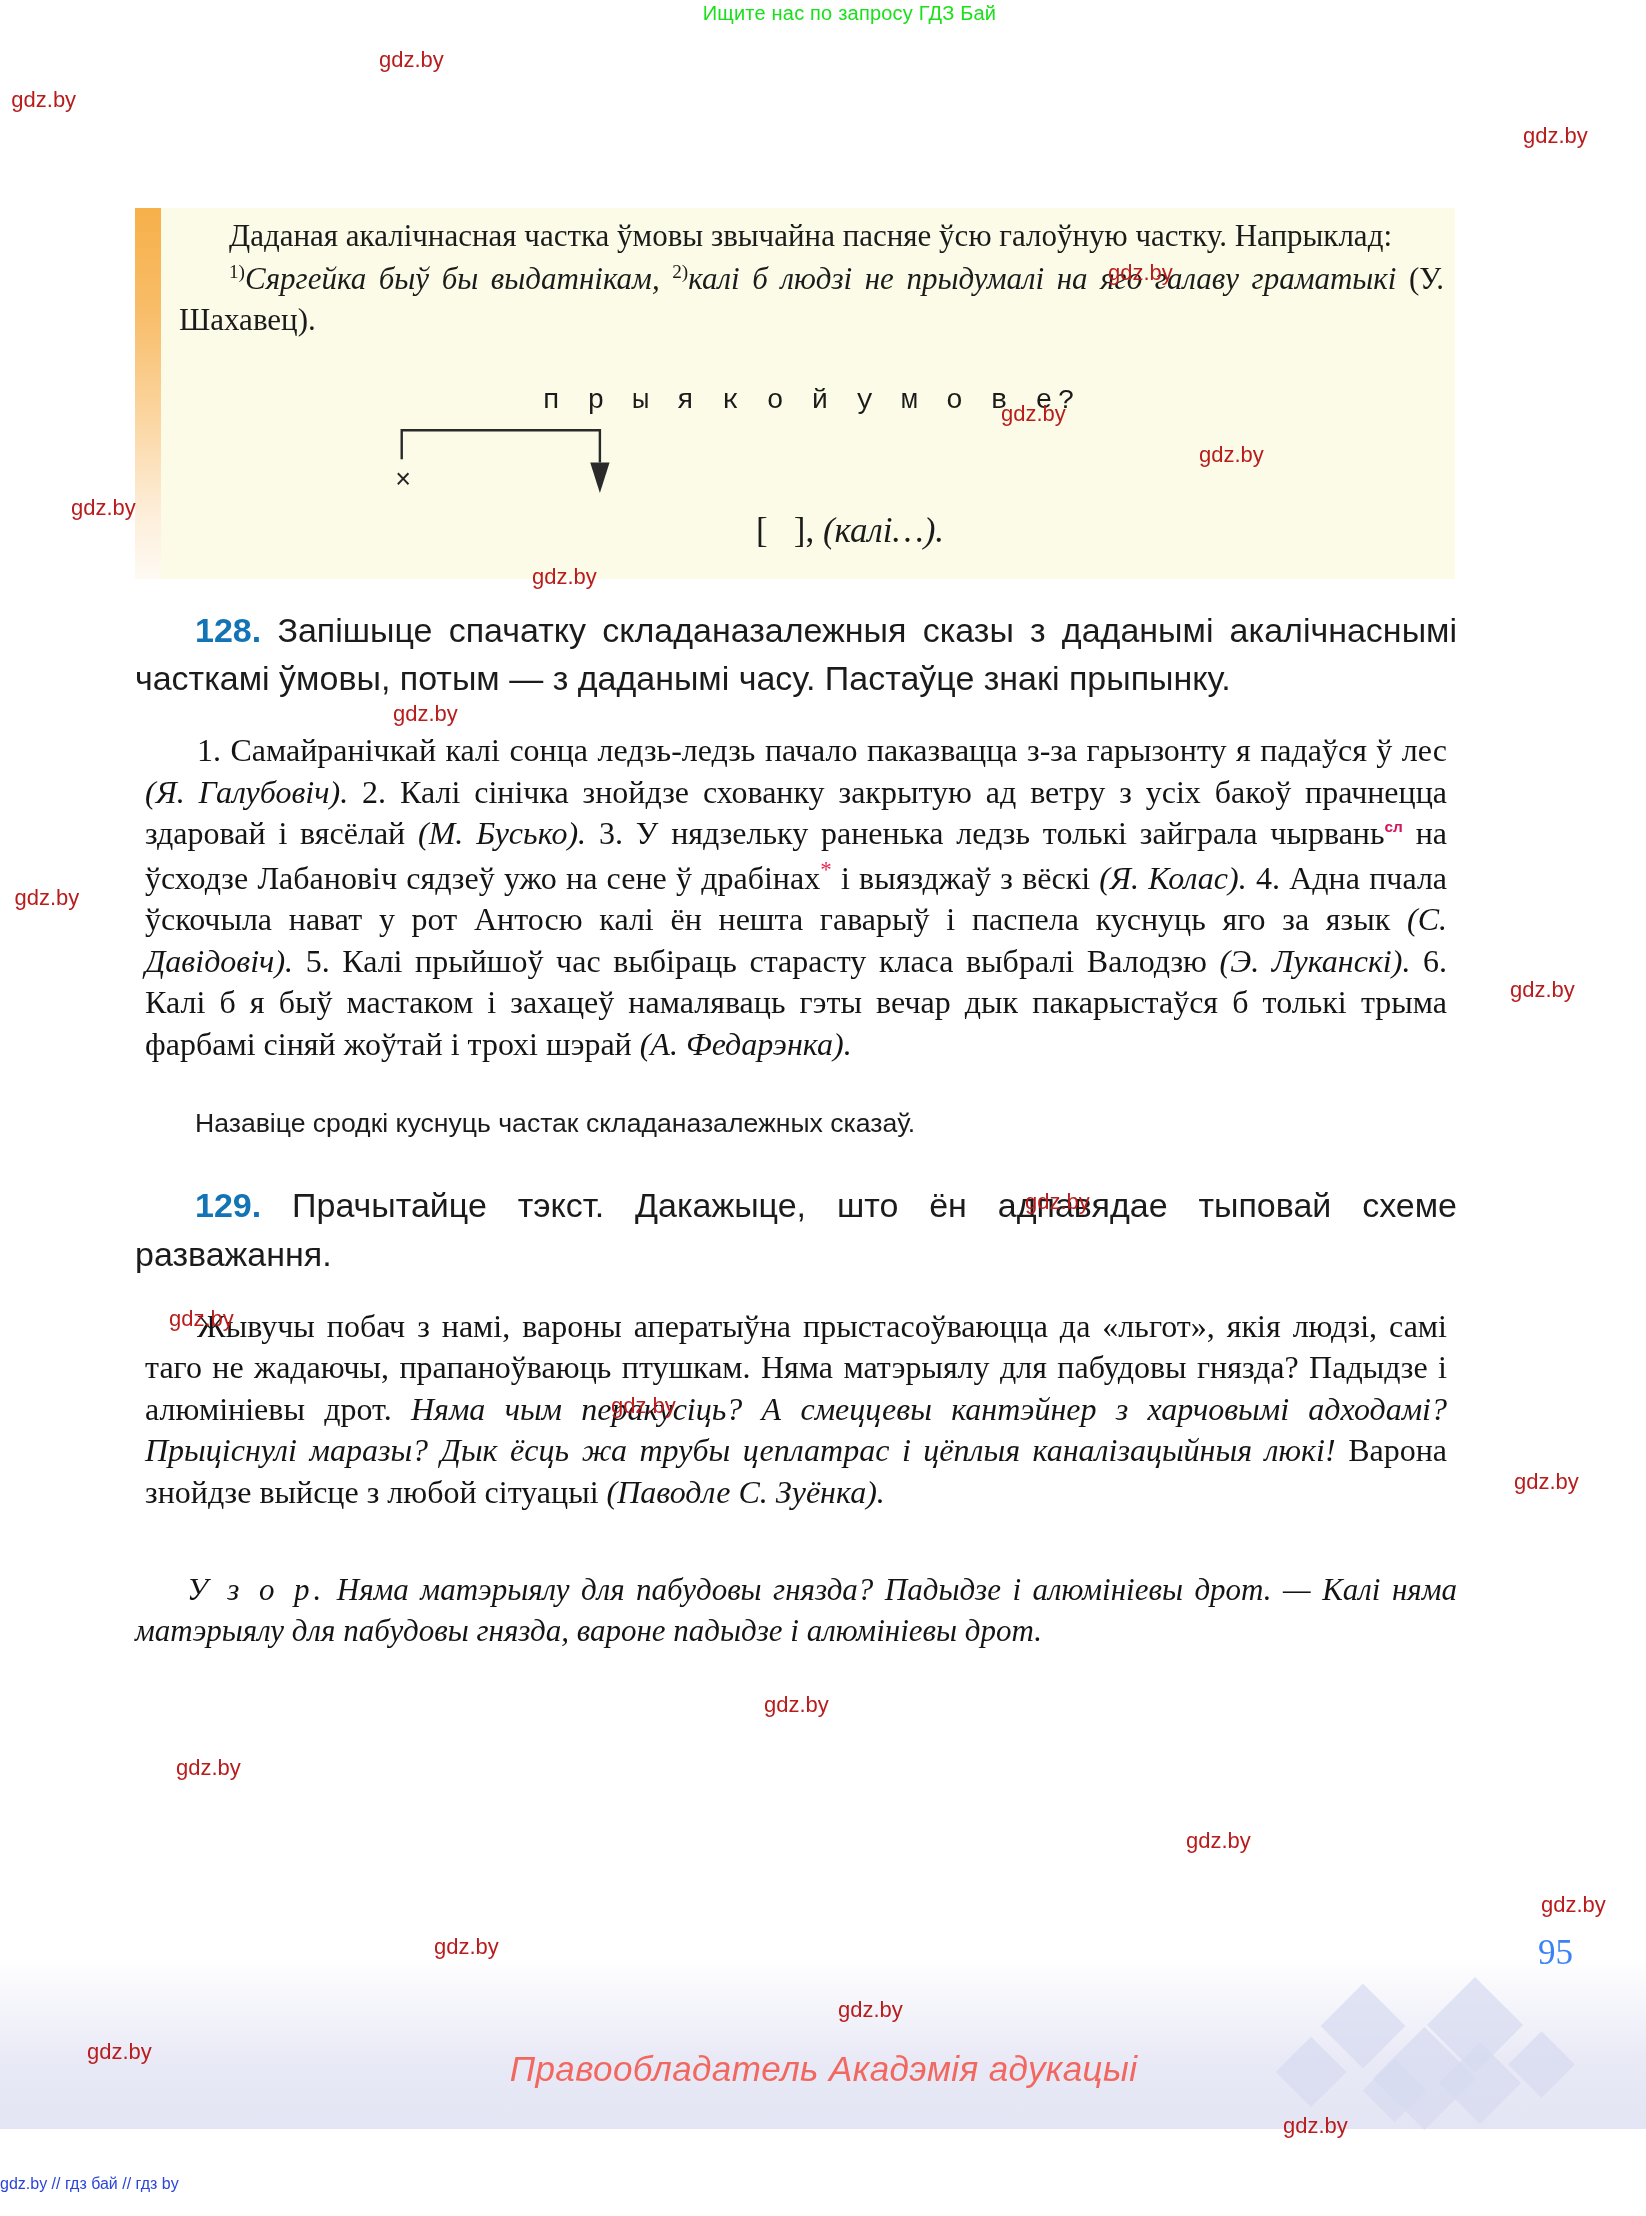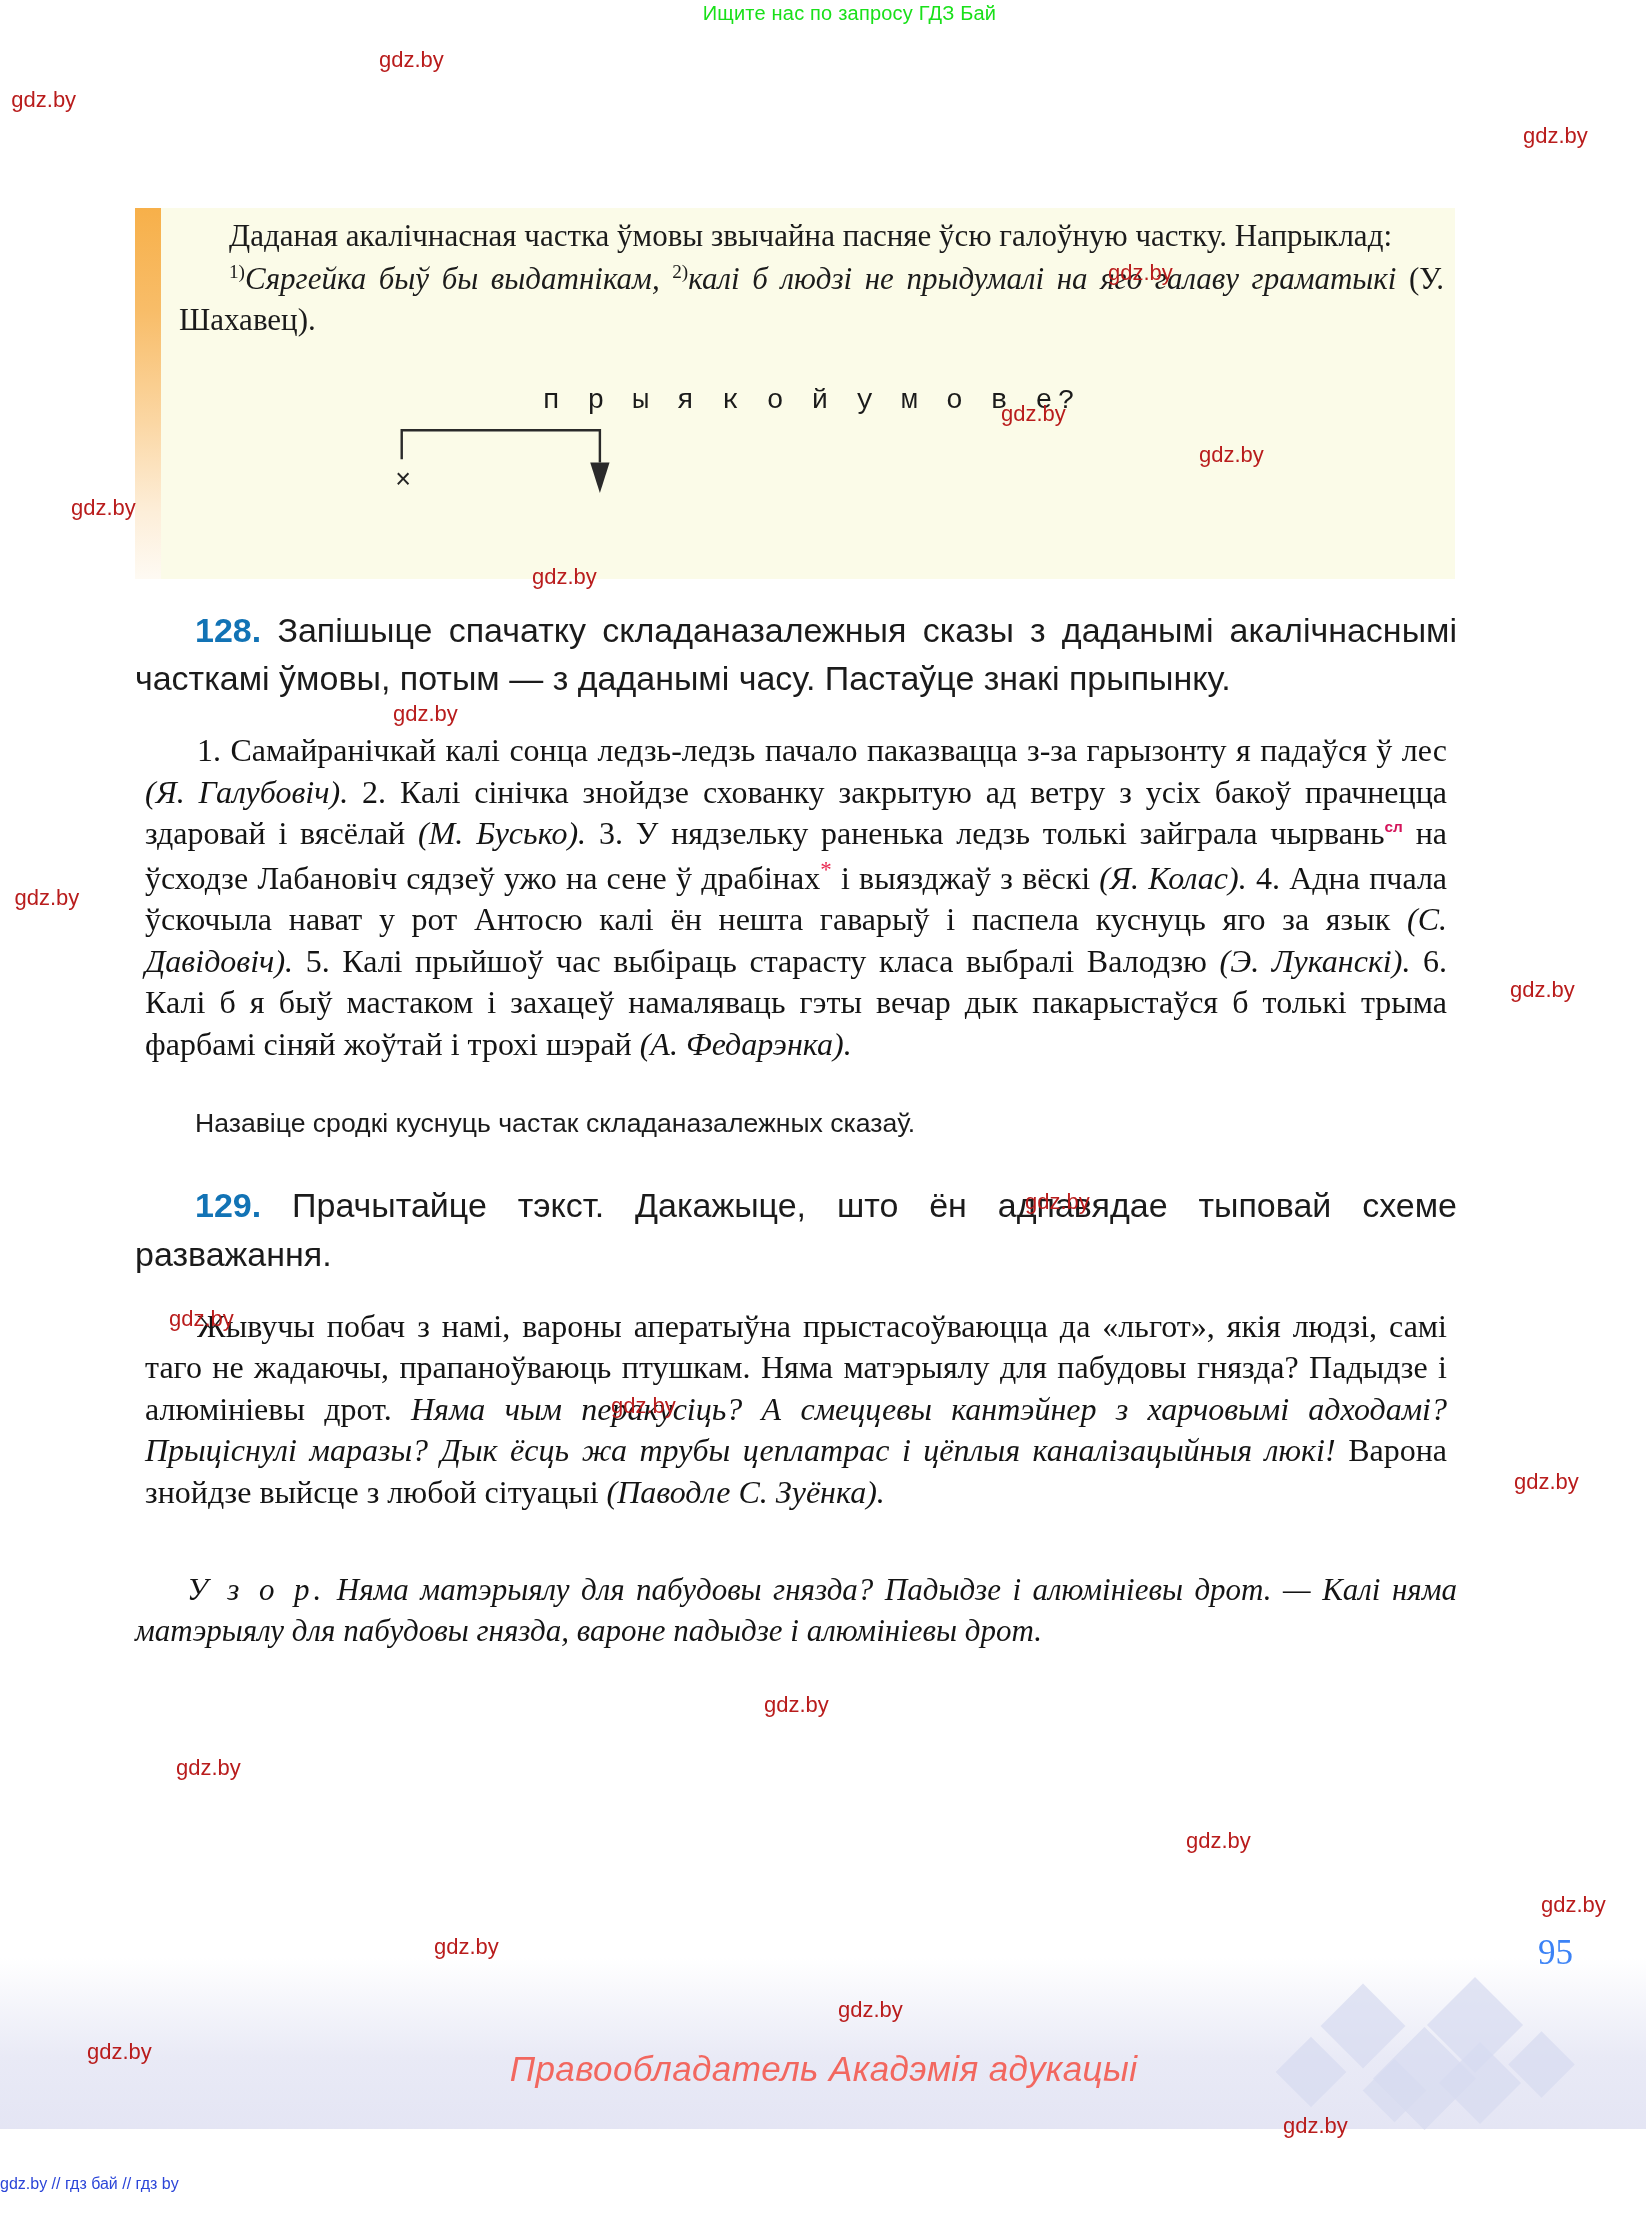--- a/index.html
+++ b/index.html
@@ -265,20 +265,21 @@
 
 <div class="scheme">
   <div class="scheme-question">п р ы   я к о й   у м о в е?</div>
   <div class="scheme-graphic">
     <svg width="290" height="89" viewBox="0 0 360 110">
       <path d="M 22 46 L 22 10 L 268 10 L 268 50" fill="none" stroke="#2a2a2a" stroke-width="3"></path>
       <path d="M 256 50 L 268 88 L 280 50 Z" fill="#2a2a2a"></path>
     </svg>
     <span class="scheme-x">×</span>
   </div>
+  <div class="scheme-formula"><span>[   ],</span> <span class="ital">(калі…).</span></div>
 </div>
 
 <div class="content">
 
   <p class="task-intro"><span class="ex-num">128.</span> <span>Запішыце спачатку складаназалежныя сказы з даданымі акалічнаснымі часткамі ўмовы, потым — з даданымі часу. Пастаўце знакі прыпынку.</span></p>
 
   <div class="gap-s"></div>
 
   <p class="body-text"><span>1. Самайранічкай калі сонца ледзь-ледзь пачало паказвацца з-за гарызонту я падаўся ў лес</span> <span class="src">(Я. Галубовіч).</span> <span>2. Калі сінічка знойдзе схованку закрытую ад ветру з усіх бакоў прачнецца здаровай і вясёлай</span> <span class="src">(М. Бусько).</span> <span>3. У нядзельку раненька ледзь толькі зайграла чырвань</span><span class="sup-sl">сл</span><span> на ўсходзе Лабановіч сядзеў ужо на сене ў драбінах</span><span class="sup-star">*</span><span> і выязджаў з вёскі </span><span class="src">(Я. Колас).</span> <span>4. Адна пчала ўскочыла нават у рот Антосю калі ён нешта гаварыў і паспела куснуць яго за язык</span> <span class="src">(С. Давідовіч).</span> <span>5. Калі прыйшоў час выбіраць старасту класа выбралі Валодзю</span> <span class="src">(Э. Луканскі).</span> <span>6. Калі б я быў мастаком і захацеў намаляваць гэты вечар дык пакарыстаўся б толькі трыма фарбамі сіняй жоўтай і трохі шэрай</span> <span class="src">(А. Федарэнка).</span></p>
 

